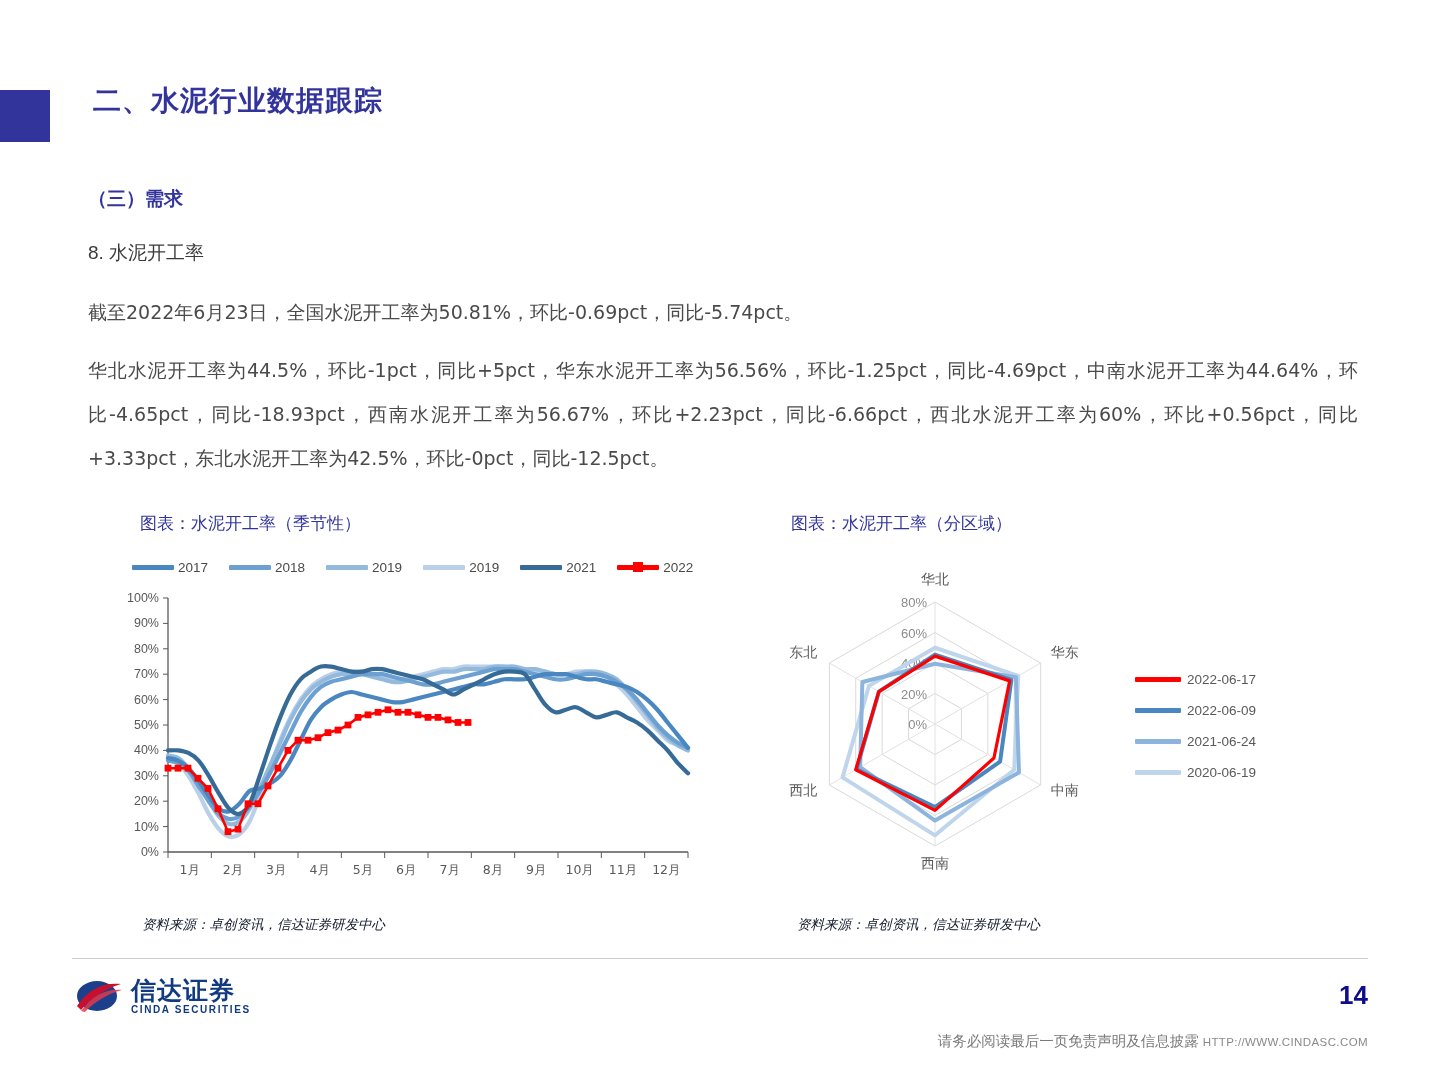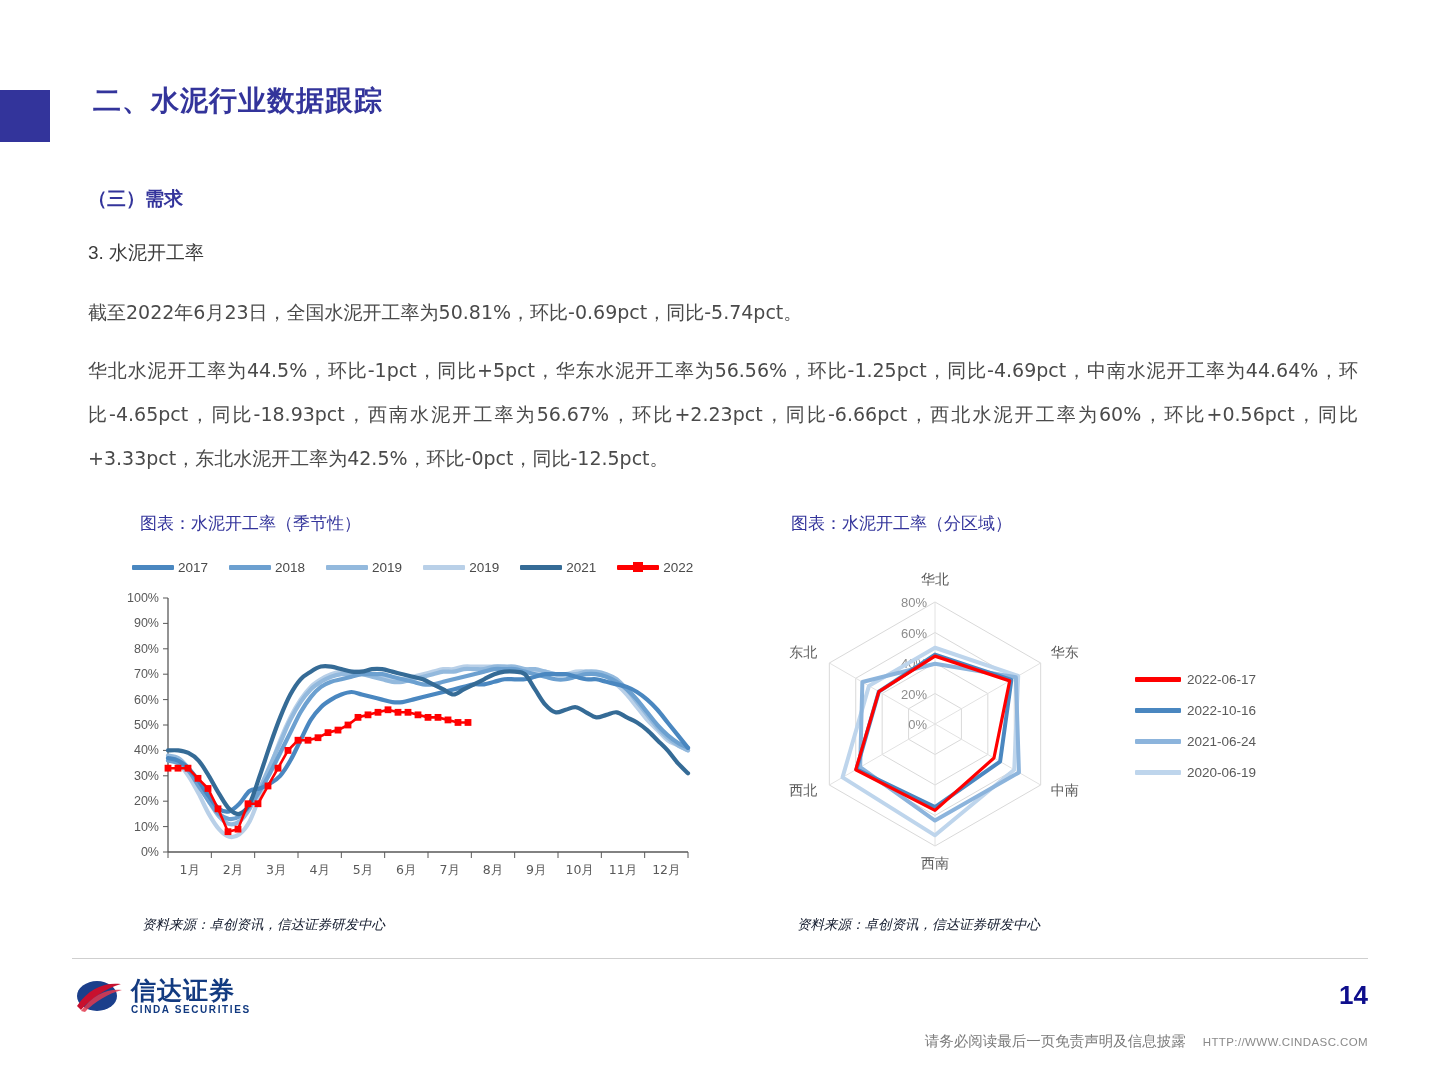--- a/index.html
+++ b/index.html
@@ -157,32 +157,32 @@
     letter-spacing: 1.6px; margin-top: 2px;
   }
   #page-number {
     position: absolute;
     right: 72px; top: 980px;
     font-size: 26px; font-weight: bold; color: #0E0E8C;
   }
   #footer-note {
     position: absolute;
     right: 72px; top: 1032px;
-    display: flex; align-items: baseline; gap: 17px;
+    display: flex; align-items: baseline; gap: 4px;
   }
   #footer-disclaimer { font-size: 14.5px; color: #7a7a7a; font-family: "DejaVu Sans", sans-serif; }
   #footer-url { font-size: 11.5px; font-weight: normal; color: #8a8a8a; letter-spacing: .4px; }
 </style>
 </head>
 <body>
 
 <div id="section-marker"></div>
 <div id="section-title">二、水泥行业数据跟踪</div>
 <div id="subsection-title">（三）需求</div>
-<div id="topic-title">3. 水泥开工率</div>
+<div id="topic-title">8. 水泥开工率</div>
 
 <div class="para" id="para-1">截至2022年6月23日，全国水泥开工率为50.81%，环比-0.69pct，同比-5.74pct。</div>
 <div class="para" id="para-2">华北水泥开工率为44.5%，环比-1pct，同比+5pct，华东水泥开工率为56.56%，环比-1.25pct，同比-4.69pct，中南水泥开工率为44.64%，环比-4.65pct，同比-18.93pct，西南水泥开工率为56.67%，环比+2.23pct，同比-6.66pct，西北水泥开工率为60%，环比+0.56pct，同比+3.33pct，东北水泥开工率为42.5%，环比-0pct，同比-12.5pct。</div>
 
 <div class="panel" id="panel-left">
 
   <div class="chart-caption">图表：水泥开工率（季节性）</div>
 
   <div id="seasonal-legend">
     <div class="leg-item">
@@ -335,21 +335,21 @@
       <path d="M160.00,104.14 L234.70,128.87 L218.96,206.04 L160.00,258.42 L80.76,217.75 L103.87,139.59 Z" fill="none" stroke="#FF0000" stroke-width="3.2" stroke-linejoin="round"></path>
     </svg>
 
   <div id="radar-legend">
     <div class="rleg-item">
       <span class="rleg-swatch" style="background:#FF0000"></span>
       <span class="rleg-label">2022-06-17</span>
     </div>
     <div class="rleg-item">
       <span class="rleg-swatch" style="background:#4A87C0"></span>
-      <span class="rleg-label">2022-10-16</span>
+      <span class="rleg-label">2022-06-09</span>
     </div>
     <div class="rleg-item">
       <span class="rleg-swatch" style="background:#8CB4DC"></span>
       <span class="rleg-label">2021-06-24</span>
     </div>
     <div class="rleg-item">
       <span class="rleg-swatch" style="background:#BED5EC"></span>
       <span class="rleg-label">2020-06-19</span>
     </div>
   </div>

